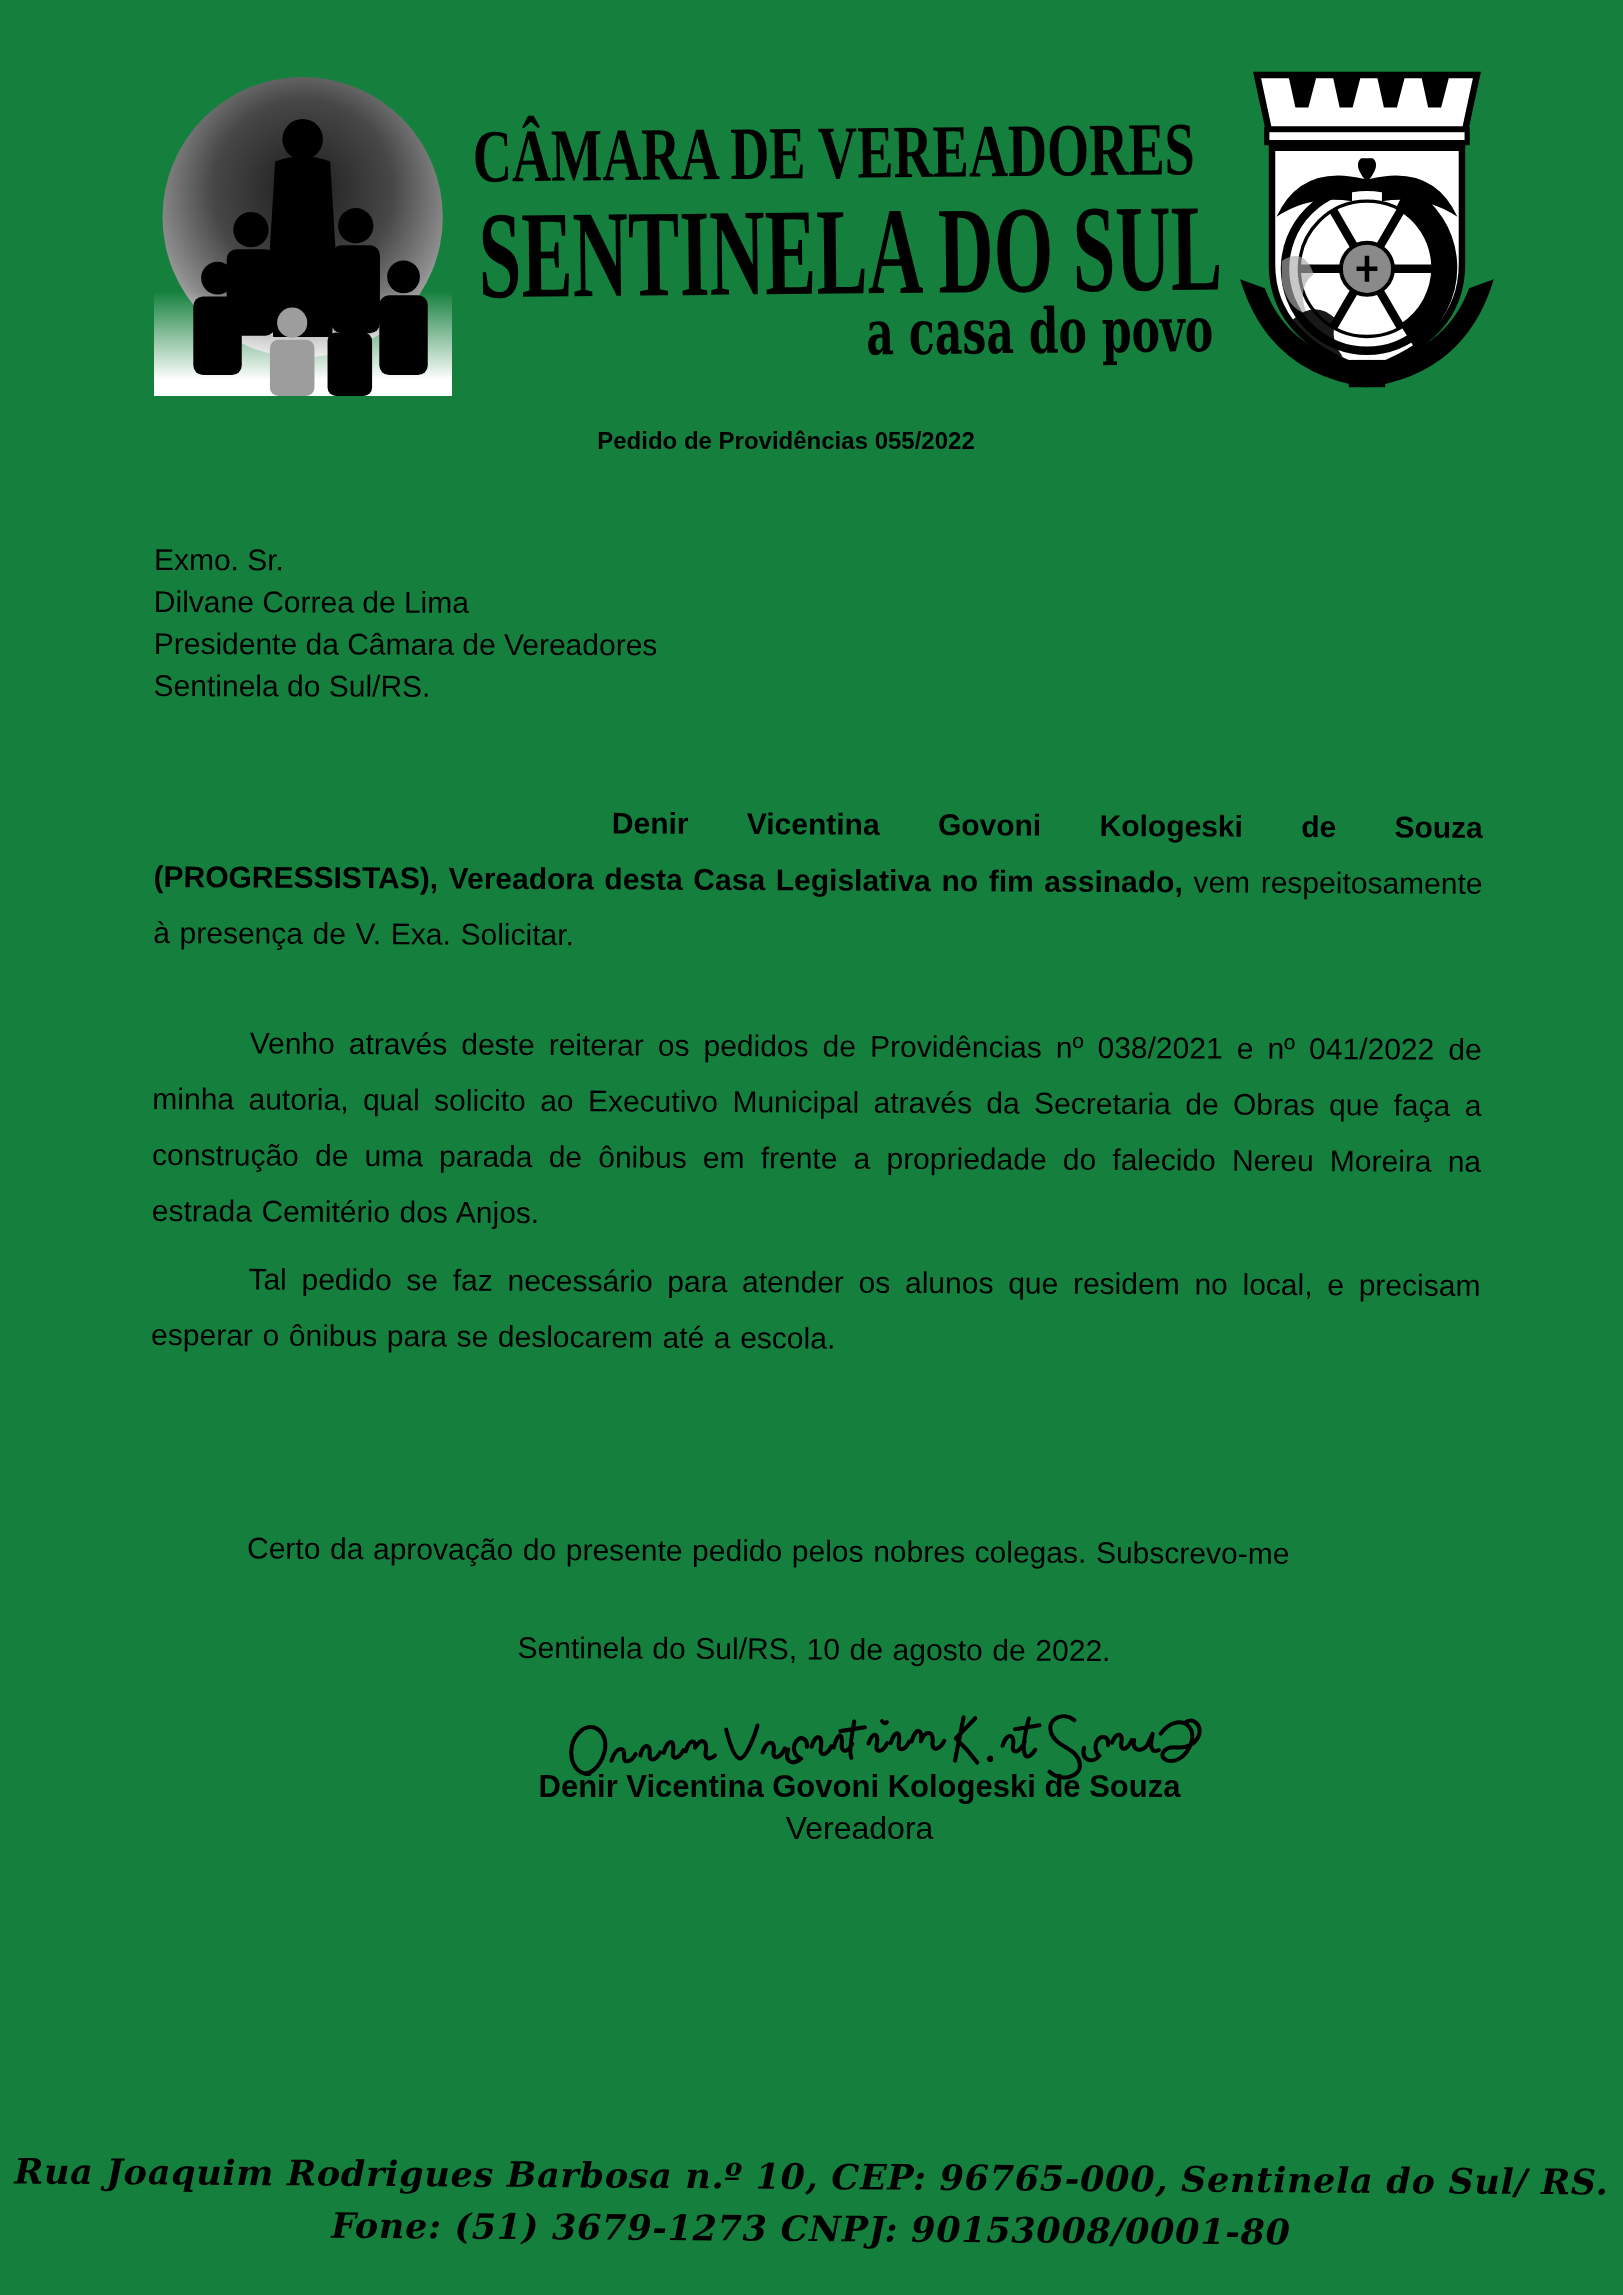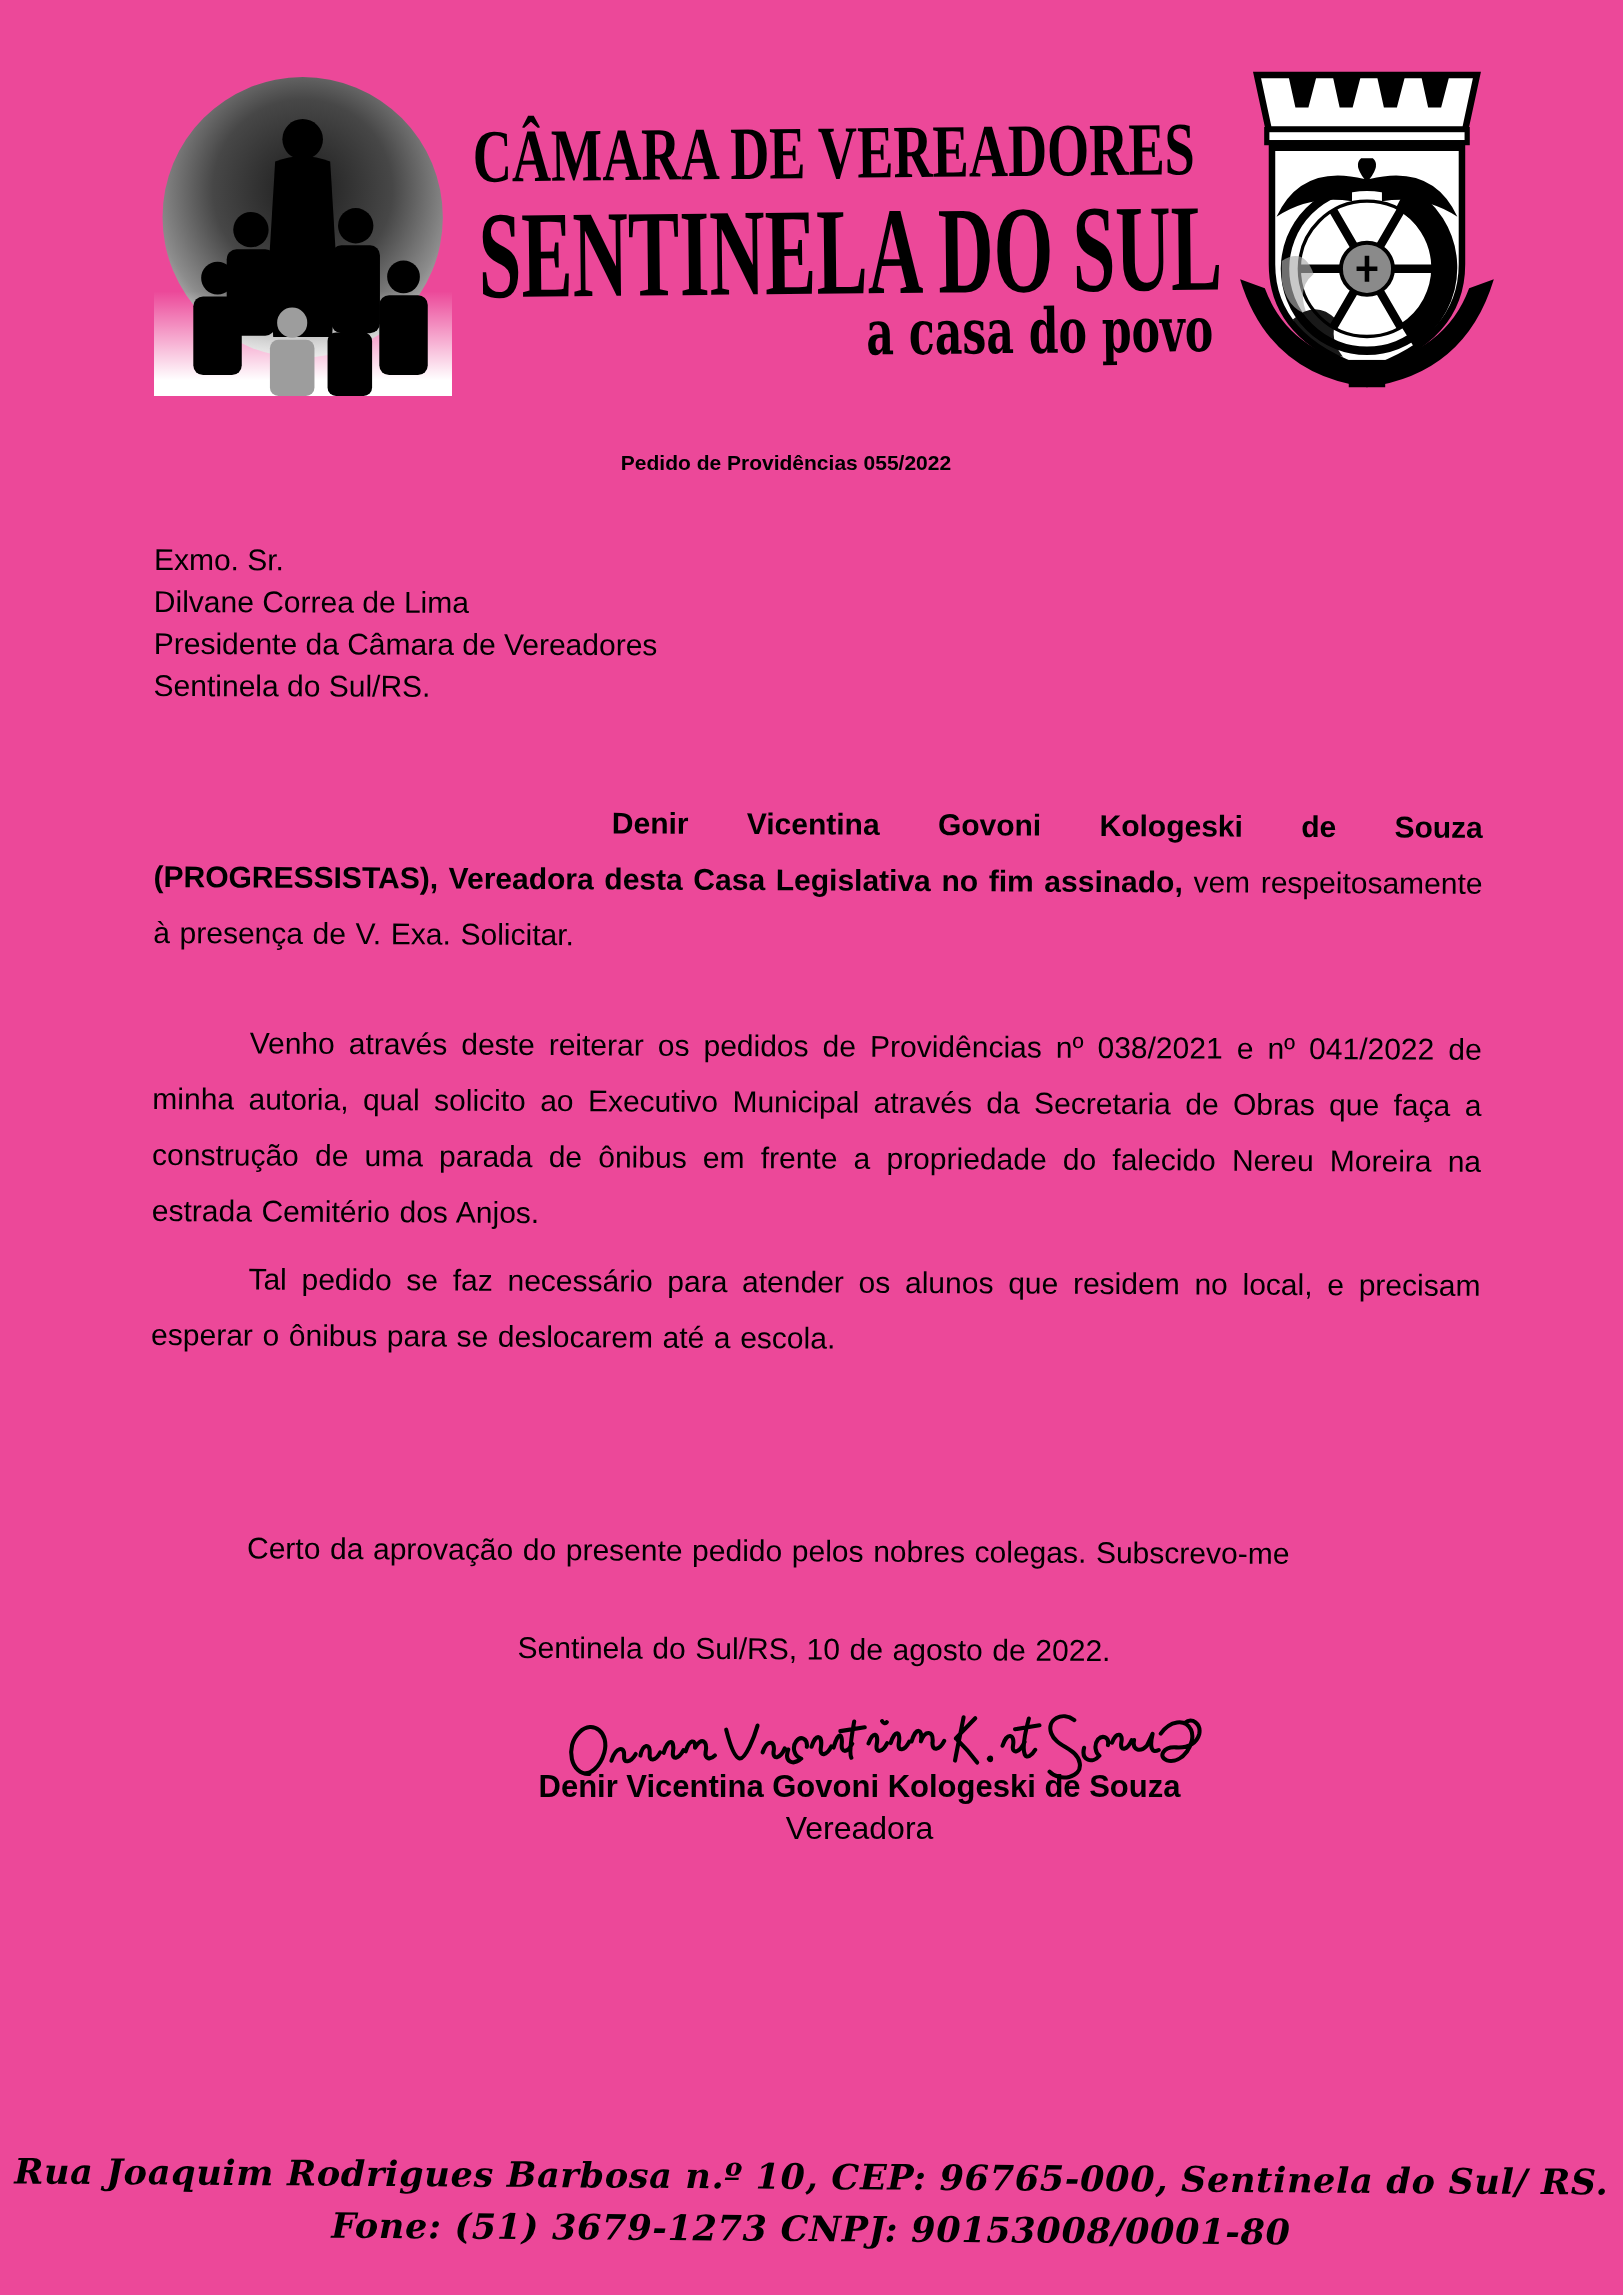--- a/index.html
+++ b/index.html
@@ -1,20 +1,20 @@
 <!DOCTYPE html>
 <html lang="pt-BR" style="font-size:10.5px"><head>
 <meta charset="utf-8">
 <style>
   html, body { margin: 0; padding: 0; background: #ffffff; }
   .page {
     position: relative;
     width: 1623px;
     height: 2295px;
-    background: #ec4899;
+    background: #15803d;
     color: #000;
     font-family: "Liberation Sans", sans-serif;
     overflow: hidden;
   }
 
   
   .emblem-left {
     position: absolute; left: 154px; top: 62px;
     width: 298px; height: 334px;
   }
@@ -26,23 +26,22 @@
   }
   .coat-of-arms {
     position: absolute; left: 1231px; top: 65px;
     width: 270px; height: 327px;
   }
 
   
   .doc-title {
     position: absolute; left: 0; top: 427px; width: 1572px;
     text-align: center;
-    font-size: 21px; font-weight: bold;
+    font-size: 24px; font-weight: bold;
     letter-spacing: 0px;
-    margin-top: 24px;
   }
 
   
   .addressee {
     position: absolute; left: 154px; top: 539px;
     font-size: 30px; line-height: 42px;
     transform: rotate(0.15deg);
     transform-origin: left top;
   }
 

